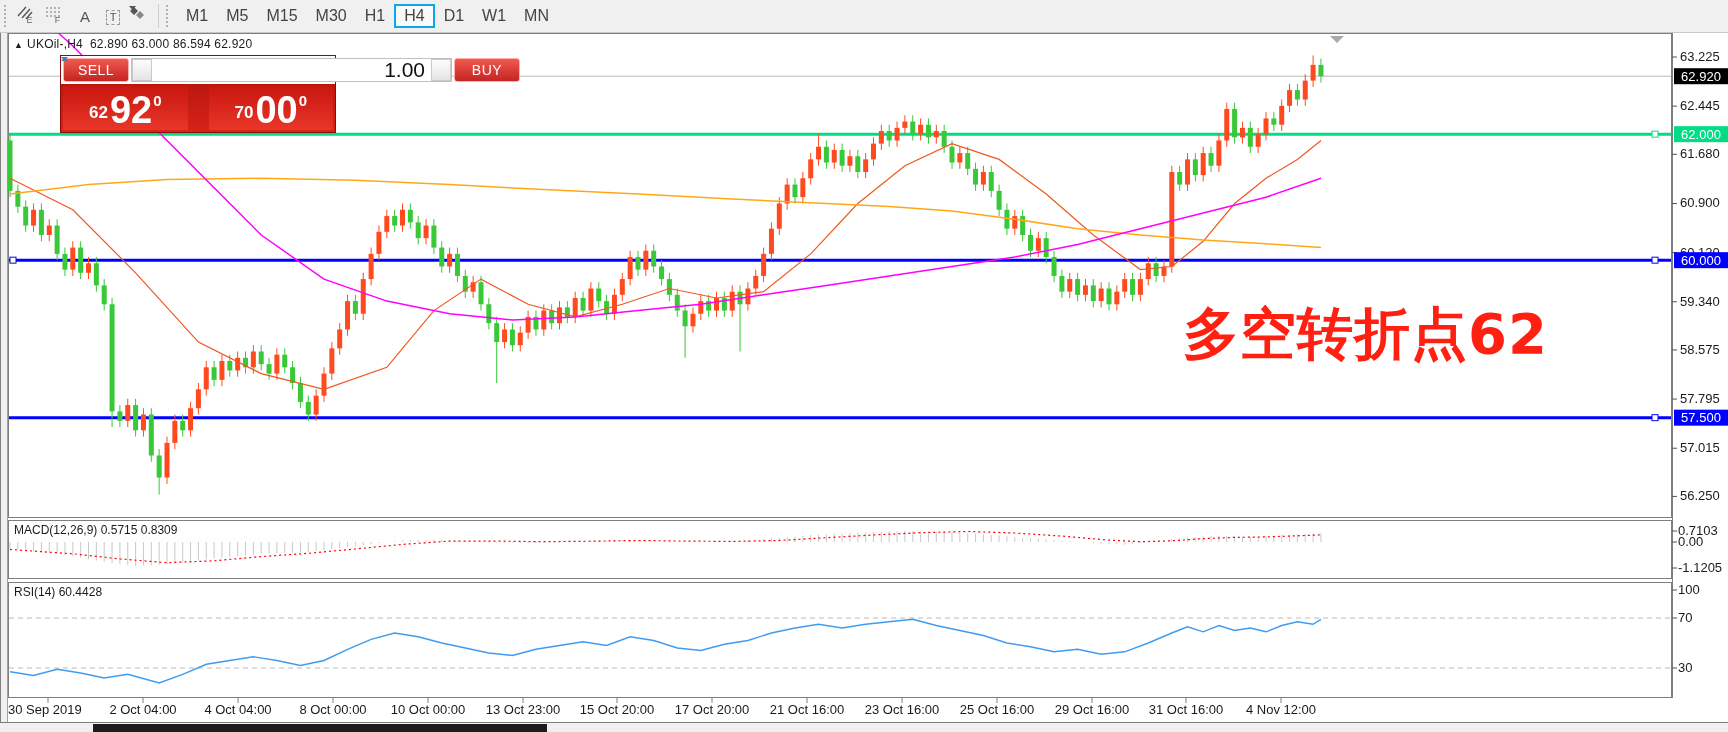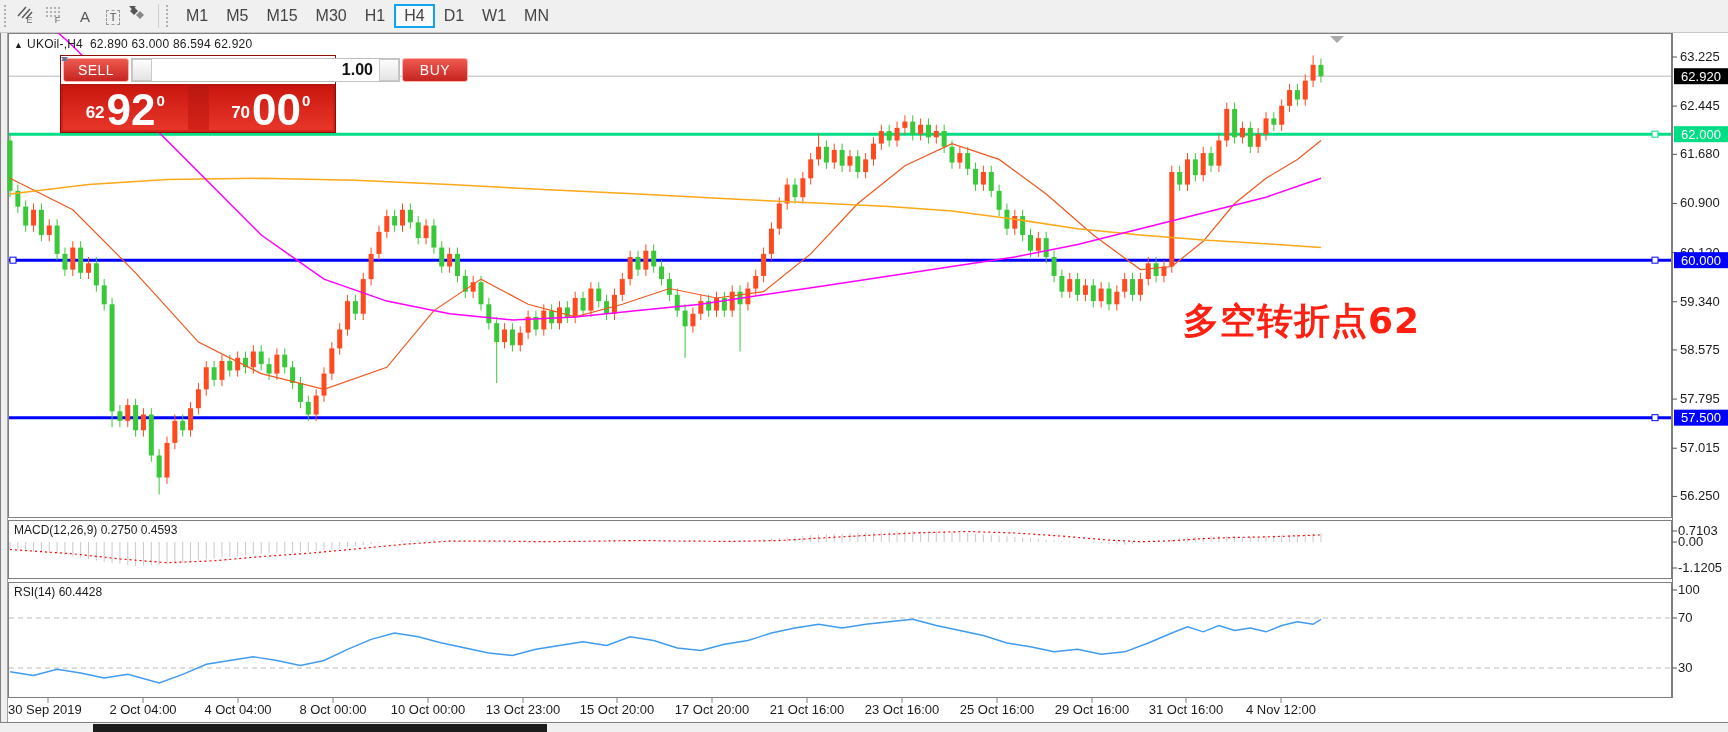--- a/index.html
+++ b/index.html
@@ -25,36 +25,36 @@
   
   .trade{position:absolute;left:12px;top:55px;width:276px;z-index:7;
     background:linear-gradient(#a90f0a,#d6241a);border:1px solid #8c0d08;box-sizing:border-box;margin-left:48px;}
   .trow1{display:flex;align-items:center;height:28px;background:#ffffff;}
   .tbtn{flex:0 0 66px;height:24px;margin:2px;display:flex;align-items:center;justify-content:center;
     color:#fff;font-size:14px;letter-spacing:.5px;
     background:linear-gradient(#ef5a50,#c62420);border:1px solid #ffb0a8;border-radius:3px;box-sizing:border-box;}
   .volwrap{flex:1;display:flex;align-items:center;height:24px;margin:2px 0;border:1px solid #c0c0c0;box-sizing:border-box;}
   .spin{width:20px;height:22px;background:linear-gradient(#fdfdfd,#e4e4e4);border:1px solid #c9c9c9;
     display:flex;align-items:center;justify-content:center;color:#5b7aa6;font-size:10px;box-sizing:border-box;}
-  .volinput{flex:1;height:20px;border:none;outline:none;text-align:right;font-size:16px;padding-right:6px;
-    font-family:"Liberation Sans",sans-serif;color:#111;font-weight:bold;}
+  .volinput{flex:1;height:20px;border:none;outline:none;text-align:right;font-size:21px;padding-right:6px;
+    font-family:"Liberation Sans",sans-serif;color:#111;}
   .trow2{display:flex;gap:21px;padding:2px;}
   .pricebox{flex:1;height:44px;display:flex;align-items:flex-end;justify-content:center;
     background:linear-gradient(#c9170f,#e8362a);color:#fff;padding-bottom:3px;box-sizing:border-box;}
   .pb-small{font-size:17px;font-weight:bold;margin:0 2px 4px 0;}
-  .pb-big{font-size:44px;font-weight:bold;line-height:34px;}
+  .pb-big{font-size:38px;font-weight:bold;line-height:34px;}
   .pb-sup{font-size:15px;font-weight:bold;margin:0 0 18px 1px;}
 
   
   .ind-label{position:absolute;font-size:12px;color:#1a1a1a;z-index:6;}
   #macd-label{left:14px;top:523px;}
   #rsi-label{left:14px;top:585px;}
 
   
-  .annotation{position:absolute;left:1183px;top:297px;font-size:36px;font-weight:600;z-index:6;
+  .annotation{position:absolute;left:1183px;top:297px;font-size:56px;font-weight:600;z-index:6;
     font-family:"DejaVu Sans","Liberation Sans",sans-serif;letter-spacing:1px;white-space:nowrap;}
 
   
   .hscroll{position:absolute;left:0;top:722px;width:1728px;height:10px;background:#f0f0f0;
     border-top:1px solid #7f7f7f;z-index:5;}
   .hthumb{position:absolute;left:93px;top:1px;width:454px;height:8px;background:#1c1c1c;}
 
   svg{position:absolute;left:0;top:0;z-index:1;}
 </style>
 </head>
@@ -160,21 +160,21 @@
       <span class="pb-sup">0</span>
     </div>
     <div class="pricebox">
       <span class="pb-small">70</span>
       <span class="pb-big">00</span>
       <span class="pb-sup">0</span>
     </div>
   </div>
 </div>
 
-<div id="macd-label" class="ind-label">MACD(12,26,9) 0.2750 0.4593</div>
+<div id="macd-label" class="ind-label">MACD(12,26,9) 0.5715 0.8309</div>
 <div id="rsi-label" class="ind-label">RSI(14) 60.4428</div>
 
 <div id="annotation" class="annotation" style="color: rgb(255, 32, 18);">多空转折点62</div>
 
 <svg id="chart-svg" width="1728" height="732">
     <rect x="0" y="32" width="1728" height="700" fill="#ffffff"></rect>
     <rect x="0" y="32" width="8" height="700" fill="#f0f0f0"></rect>
     <line x1="0.5" y1="32" x2="0.5" y2="732" stroke="#808080"></line>
     <line x1="7.5" y1="32" x2="7.5" y2="732" stroke="#a0a0a0"></line>
     <line x1="0" y1="32.5" x2="1728" y2="32.5" stroke="#808080"></line>

